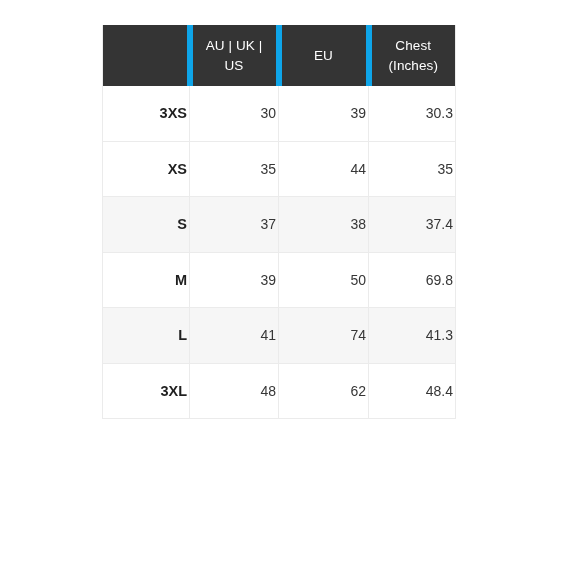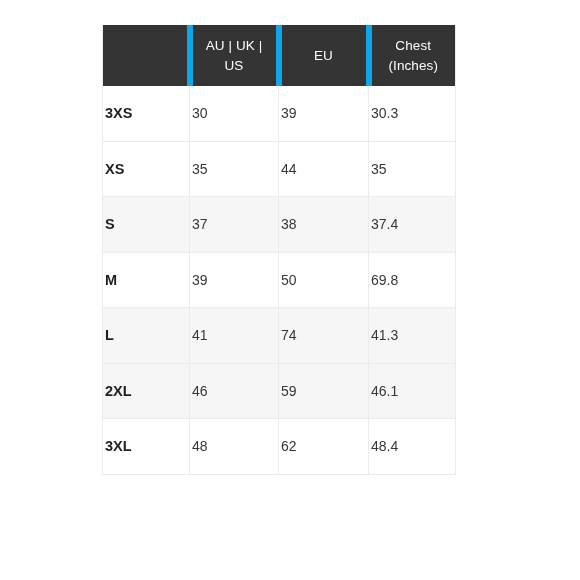--- a/index.html
+++ b/index.html
@@ -56,21 +56,21 @@
   th.th-blank {
     border-right: 1px solid #ffffff;
   }
   .hdr-line {
     display: block;
   }
 
   
   table.size-chart tbody td {
     height: 54.5px;
-    text-align: left;
+    text-align: right;
     vertical-align: middle;
     font-size: 14px;
     color: #363636;
     font-weight: 400;
     border-right: 1px solid #ebebeb;
     border-bottom: 1px solid #ebebeb;
     padding: 0 2px;
   }
   table.size-chart tbody td:last-child {
     border-right: none;
@@ -158,26 +158,20 @@
       </tr>
 
       <tr class="row-alt">
         <td class="cell-size">L</td>
         <td>41</td>
         <td>74</td>
         <td>41.3</td>
       </tr>
 
 
-      <tr class="row-alt">
-        <td class="cell-size">2XL</td>
-        <td>46</td>
-        <td>59</td>
-        <td>46.1</td>
-      </tr>
 
       <tr>
         <td class="cell-size">3XL</td>
         <td>48</td>
         <td>62</td>
         <td>48.4</td>
       </tr>
 
     </tbody>
   </table>

